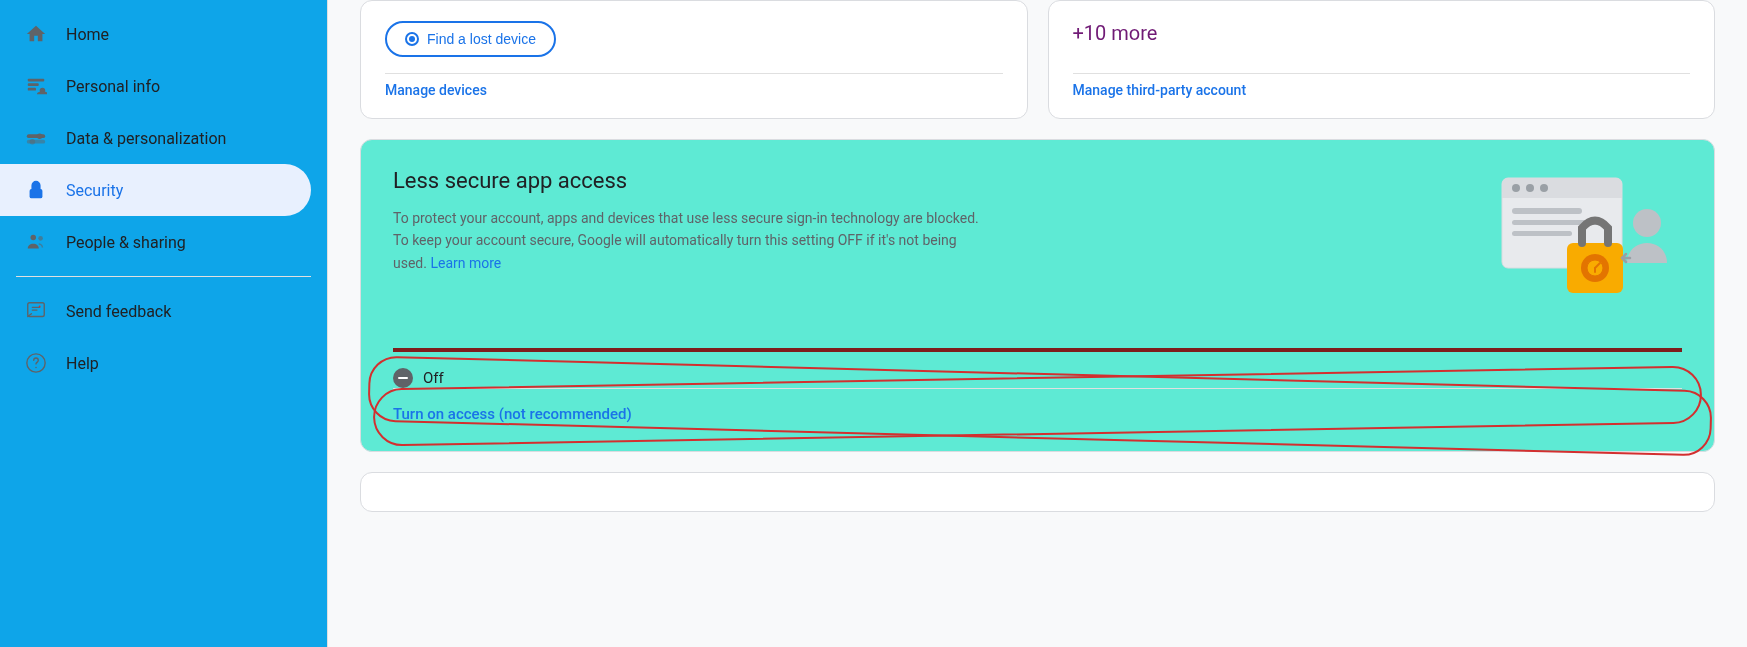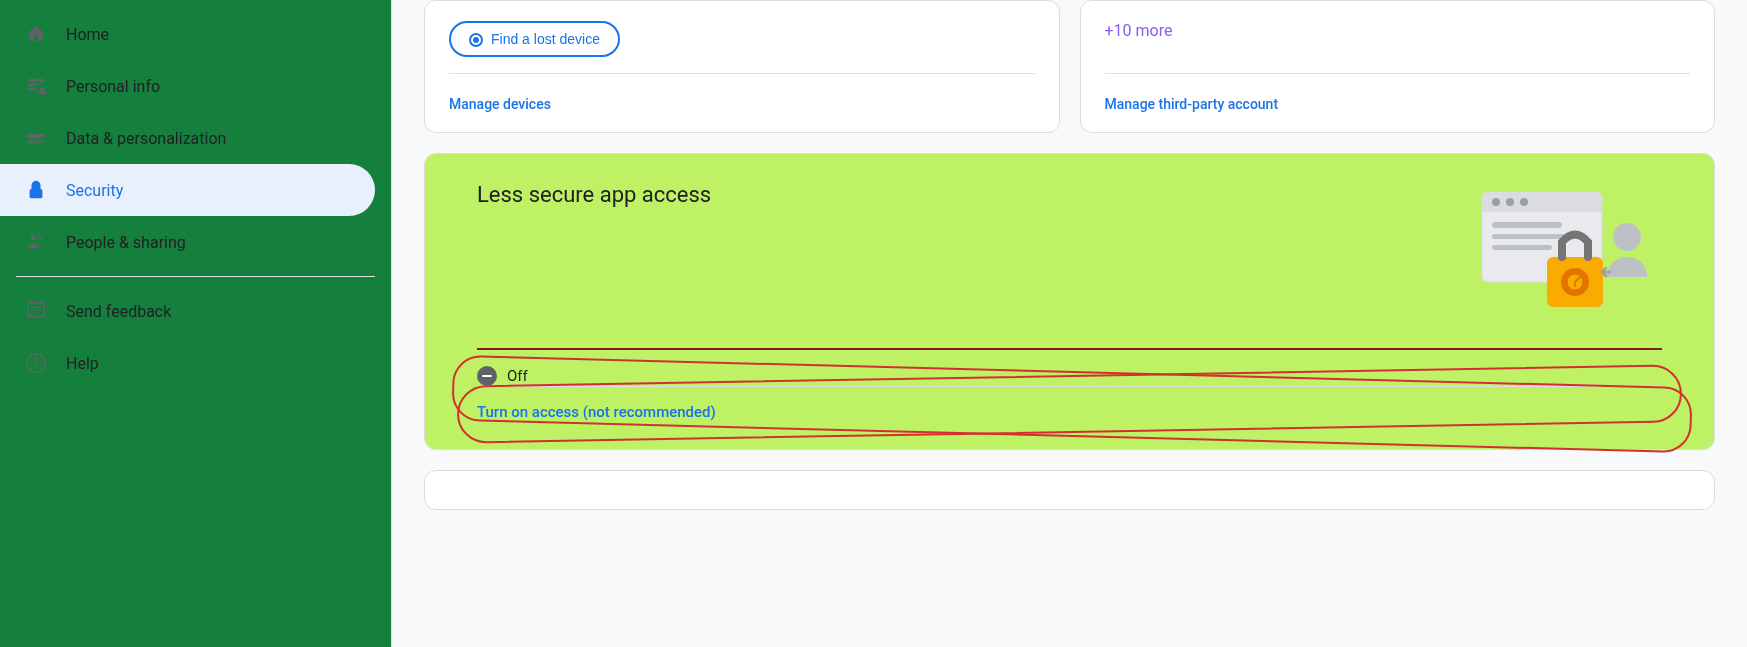--- a/index.html
+++ b/index.html
@@ -8,27 +8,27 @@
       background: #fff;
       display: flex;
       height: 647px;
       overflow: hidden;
       font-size: 14px;
       color: #202124;
     }
 
     
     .sidebar {
-      width: 392px;
+      width: 328px;
       min-width: 280px;
       padding: 8px 0;
       display: flex;
       flex-direction: column;
       border-right: 1px solid #e0e0e0;
-      background: #15803d;
+      background: #0ea5e9;
       flex-shrink: 0;
     }
     .sidebar-item {
       display: flex;
       align-items: center;
       gap: 18px;
       padding: 14px 24px;
       cursor: pointer;
       border-radius: 0 30px 30px 0;
       margin-right: 16px;
@@ -80,21 +80,21 @@
       border-radius: 12px;
       border: 1px solid #dadce0;
       flex: 1;
       padding: 20px 24px;
       display: flex;
       flex-direction: column;
     }
 
     .find-device-btn {
       display: inline-flex;
-      align-items: flex-end;
+      align-items: center;
       gap: 8px;
       border: 2px solid #1a73e8;
       border-radius: 24px;
       padding: 8px 18px;
       color: #1a73e8;
       font-size: 14px;
       font-weight: 500;
       cursor: pointer;
       background: #fff;
       margin-bottom: 16px;
@@ -117,36 +117,36 @@
       background: #1a73e8;
     }
 
     .manage-link {
       color: #1a73e8;
       font-size: 14px;
       font-weight: 500;
       cursor: pointer;
       text-decoration: none;
       margin-top: auto;
-      padding-top: 22px;
+      padding-top: 8px;
       border-top: 1px solid #e0e0e0;
     }
 
     .more-text {
-      color: #8b5cf6;
-      font-size: 16px;
+      color: #701a75;
+      font-size: 20px;
       margin-bottom: 12px;
     }
 
     
     .lsa-card {
-      background: #bef264;
+      background: #5eead4;
       border-radius: 12px;
       border: 1px solid #dadce0;
-      padding: 28px 52px;
+      padding: 28px 32px;
       margin-bottom: 20px;
       display: flex;
       flex-direction: column;
       position: relative;
       justify-content: space-between;
     }
     .lsa-header {
       display: flex;
       justify-content: space-between;
       align-items: flex-start;
@@ -179,23 +179,23 @@
       display: flex;
       align-items: center;
       justify-content: center;
       margin-left: 20px;
     }
 
     .status-row {
       display: flex;
       align-items: center;
       gap: 10px;
-      margin-top: 6px;
+      margin-top: 20px;
       padding-top: 16px;
-      border-top: 2px solid #7f1d1d;
+      border-top: 4px solid #7f1d1d;
     }
     .status-icon {
       width: 20px;
       height: 20px;
       border-radius: 50%;
       background: #5f6368;
       display: flex;
       align-items: center;
       justify-content: center;
       flex-shrink: 0;
@@ -366,20 +366,24 @@
     <div class="card">
       <p class="more-text">+10 more</p>
       <a class="manage-link">Manage third-party account</a>
     </div>
   </div>
 
   <div class="lsa-card">
     <div class="lsa-header">
       <div class="lsa-content">
         <h2 class="lsa-title">Less secure app access</h2>
+        <p class="lsa-description">
+          <span>To protect your account, apps and devices that use less secure sign-in technology are blocked. To keep your account secure, Google will automatically turn this setting OFF if it's not being used.</span>
+          <a class="learn-more">Learn more</a>
+        </p>
       </div>
 
       <div class="lsa-illustration">
         <svg width="200" height="160" viewBox="0 0 200 160">
 
           <rect x="20" y="10" width="120" height="90" rx="6" fill="#e8eaed" stroke="#dadce0" stroke-width="1"></rect>
           <rect x="20" y="10" width="120" height="20" rx="6" fill="#dadce0"></rect>
           <rect x="20" y="26" width="120" height="4" fill="#dadce0"></rect>
 
           <circle cx="34" cy="20" r="4" fill="#9aa0a6"></circle>

